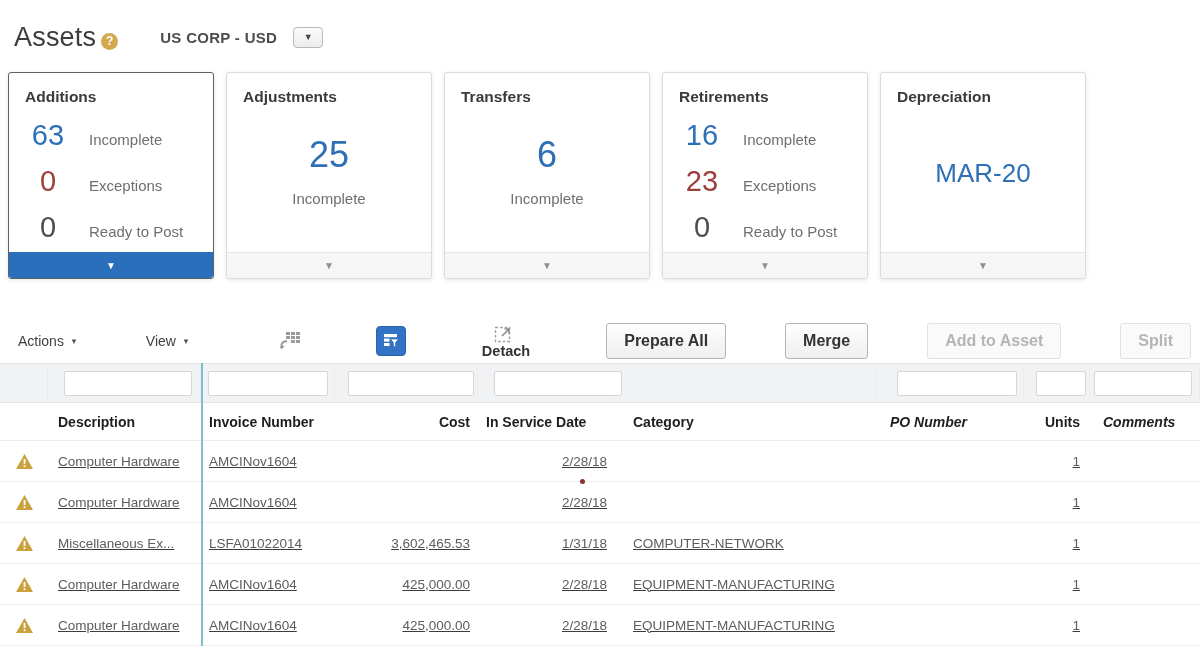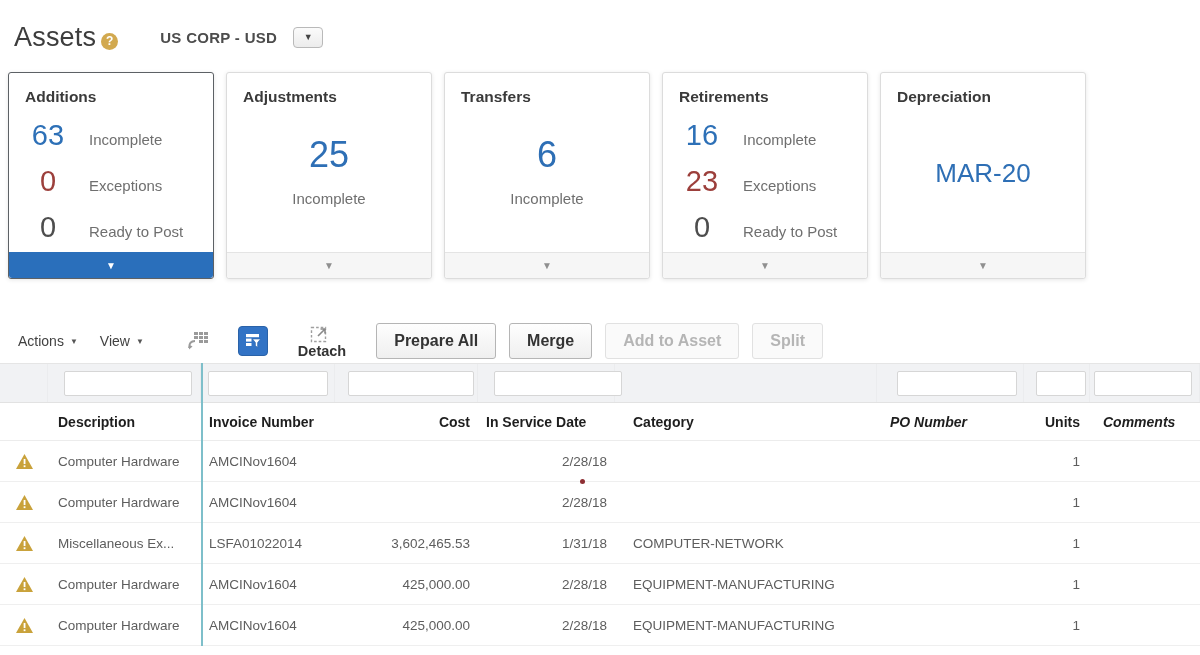--- a/index.html
+++ b/index.html
@@ -31,21 +31,21 @@
   .stat-num { width:54px; text-align:center; font-size:29px; }
   .stat-num.blue { color:#2d70b7; }
   .stat-num.red  { color:#9c3f3b; }
   .stat-num.dark { color:#4d4d4d; }
   .stat-label { font-size:15px; color:#6f6f6f; margin-left:14px; }
   .big-num { text-align:center; font-size:36px; color:#2e6fb5; margin-top:28px; }
   .big-label { text-align:center; font-size:15px; color:#6f6f6f; margin-top:14px; }
   .period { text-align:center; font-size:26px; color:#2e6fb5; margin-top:52px; }
 
   
-  .toolbar { display:flex; align-items:center; margin-top:40px; padding:0 0 0 18px; height:44px; }
+  .toolbar { display:flex; align-items:center; margin-top:40px; padding:0 0 0 18px; height:44px;gap:46px; }
   .menu { display:flex; align-items:center; font-size:14px; color:#424242; cursor:pointer; margin-right:22px; }
   .menu .caret { font-size:8px; color:#555; margin-left:6px; }
   .tb-icon { display:inline-flex; align-items:center; justify-content:center; cursor:pointer; }
   .freeze-btn { width:28px; height:28px; margin-left:18px; }
   .qbe-btn { width:30px; height:30px; margin-left:26px; background:#3273c5; border-radius:4px;
     border:1px solid #2a62a8; }
   .detach { display:flex; align-items:center; margin-left:24px; cursor:pointer;flex-direction:column; }
   .detach-label { font-size:14.5px; font-weight:bold; color:#333; margin-left:6px; }
   .btn { font-family:inherit; font-size:16px; font-weight:bold; color:#333; padding:8px 17px;
     border:1px solid #b5b5b5; border-radius:3px; background:linear-gradient(#fefefe,#efefef);
@@ -63,21 +63,21 @@
   .fcell { height:100%; display:flex; align-items:center; border-right:1px solid rgba(0,0,0,.025); }
   .fcell input { height:25px; background:#fff; border:1px solid #d6d6d6; border-radius:2px;
     font-family:inherit; font-size:13px; padding:0 5px; }
   .fi-desc{width:128px;margin-left:16px;} .fi-inv{width:120px;margin-left:7px;}
   .fi-cost{width:126px;margin-left:13px;} .fi-date{width:128px;margin-left:16px;}
   .fi-po{width:120px;margin-left:20px;} .fi-units{width:50px;margin-left:12px;}
   .fi-com{width:98px;margin-left:4px;}
   .header-row { height:38px; align-items:center; background:#fff; border-bottom:1px solid #ececec; }
   .hcell { font-size:14px; font-weight:bold; color:#1e1e1e; cursor:pointer; }
   .body-row { height:41px; align-items:center; background:#fff; border-bottom:1px solid #efefef;
-    cursor:pointer; }
+    cursor:pointer;text-decoration:underline; }
   .cell { font-size:13.5px; color:#5d5d5d; white-space:nowrap; overflow:hidden; }
   .pl { padding-left:10px; } .pl8 { padding-left:8px; } .pl18 { padding-left:18px; } .pl13 { padding-left:13px;font-style:italic; }
   .ar { text-align:right; padding-right:8px; } .ar10 { text-align:right; padding-right:10px; }
   .icon-cell { display:flex; justify-content:center; align-items:center; }
   .frozen-line { position:absolute; left:201px; top:0; bottom:0; width:2px; background:#7ebfca; z-index:5; }
   .red-dot { position:absolute; left:580px; top:116px; width:5px; height:5px; border-radius:50%;
     background:#8e2f33; z-index:6; }
 </style>
 </head>
 <body>

